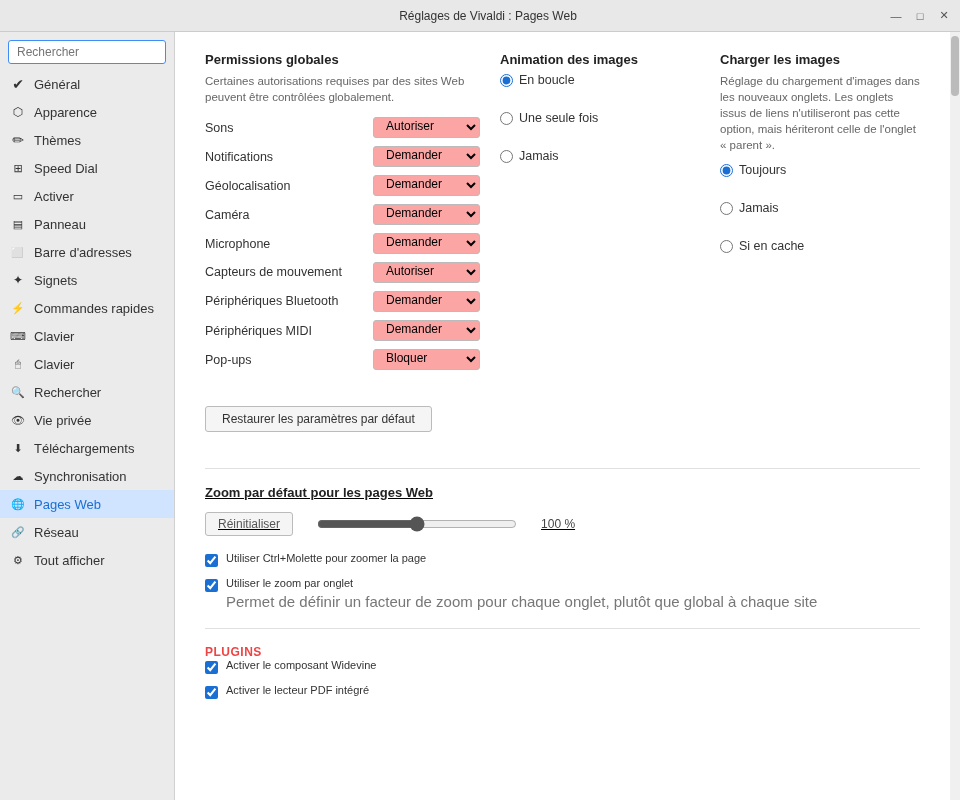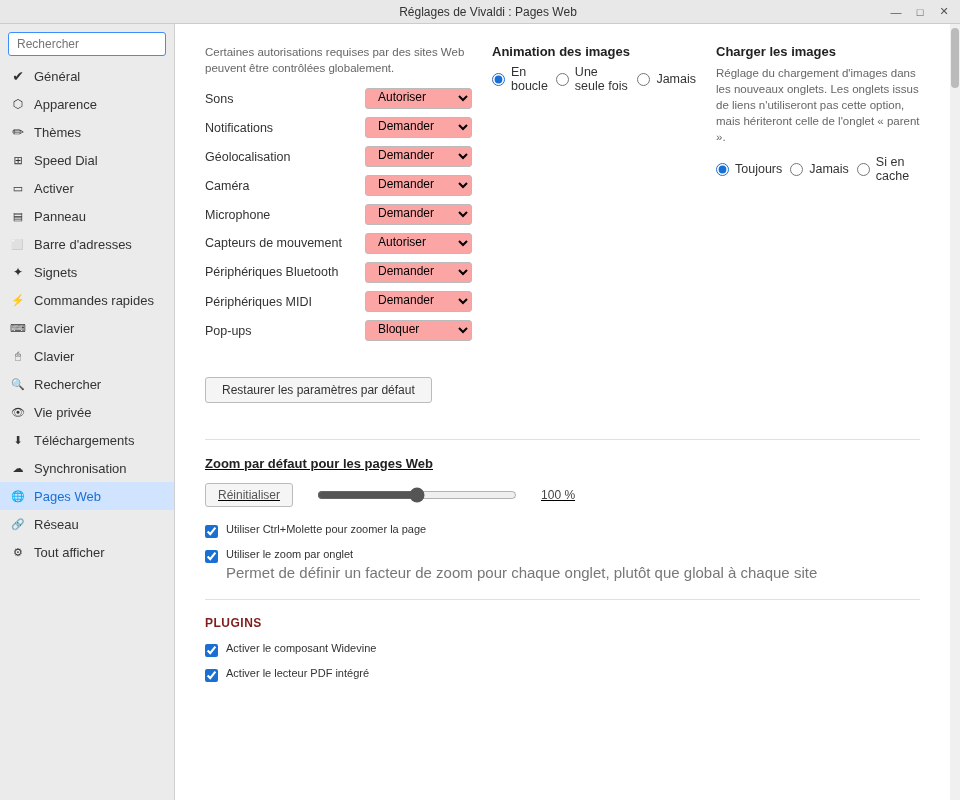--- a/index.html
+++ b/index.html
@@ -10,21 +10,21 @@
       width: 960px;
       height: 800px;
       overflow: hidden;
       display: flex;
       flex-direction: column;
     }
 
     
     .titlebar {
       background: #e8e8e8;
-      height: 24px;
+      height: 32px;
       display: flex;
       align-items: center;
       justify-content: space-between;
       border-bottom: 1px solid #ccc;
       padding: 0 8px;
       flex-shrink: 0;
     }
     .titlebar-title {
       flex: 1;
       text-align: center;
@@ -142,40 +142,41 @@
       font-size: 11.5px;
       color: #666;
       line-height: 1.4;
       margin-bottom: 12px;
     }
 
     .perm-row {
       display: flex;
       align-items: center;
       margin-bottom: 8px;
+      gap: 8px;
     }
     .perm-label {
       min-width: 160px;
       font-size: 12.5px;
       color: #333;
     }
     .perm-select {
       padding: 0 20px 3px 8px;
       border: 1px solid #bbb;
       border-radius: 3px;
       background: #fca5a5;
       font-size: 12px;
       appearance: auto;
       cursor: pointer;
     }
 
     .radio-group {
       display: flex;
-      flex-direction: row;
-      gap: 8px;
+      flex-direction: column;
+      gap: 24px;
       margin-bottom: 8px;
     }
     .radio-item {
       display: flex;
       align-items: center;
       gap: 6px;
       font-size: 12.5px;
       color: #333;
       cursor: pointer;
     }
@@ -264,23 +265,22 @@
       margin-top: 2px;
       line-height: 1.4;
     }
 
     .plugins-section {
       margin-top: 10px;
     }
     .plugins-title {
       font-size: 12px;
       font-weight: 700;
-      color: #7f1d1d;
+      color: #ef4444;
       letter-spacing: 0.5px;
-      margin-bottom: 12px;
     }
 
     .perm-label-multiline {
       font-size: 12.5px;
       color: #333;
       line-height: 1.4;
     }
   </style>
 </head>
 <body>
@@ -375,20 +375,21 @@
       <span>Tout afficher</span>
     </div>
   </div>
 
   <div class="content">
 
     
     <div class="permissions-section">
 
       <div>
+        <div class="section-title">Permissions globales</div>
         <div class="section-desc">Certaines autorisations requises par des sites Web peuvent être contrôlées globalement.</div>
 
         <div class="perm-row">
           <span class="perm-label">Sons</span>
           <select class="perm-select">
             <option>Autoriser</option><option>Demander</option><option>Bloquer</option>
           </select>
         </div>
         <div class="perm-row">
           <span class="perm-label">Notifications</span>

